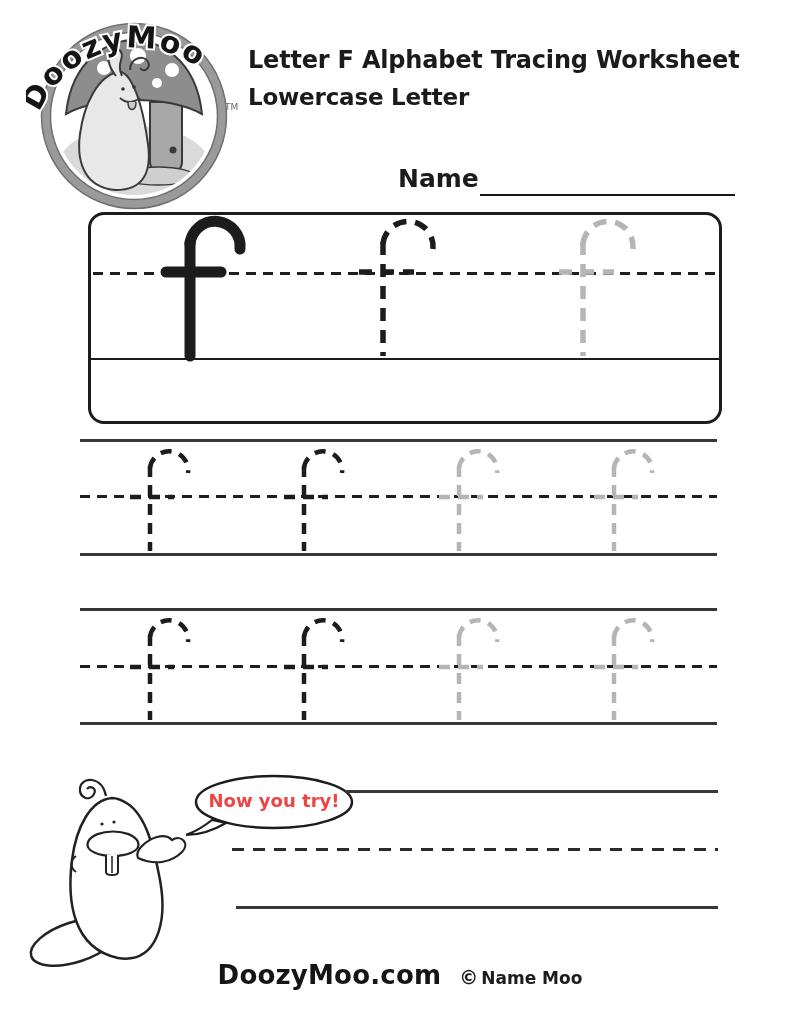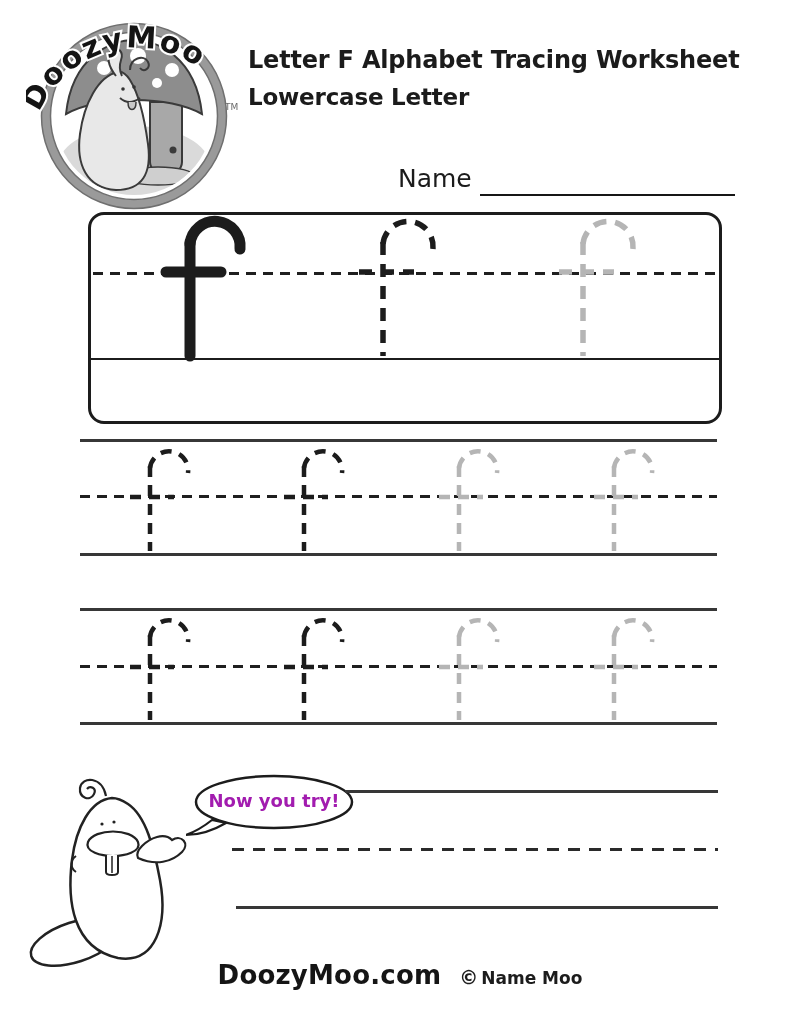--- a/index.html
+++ b/index.html
@@ -5,35 +5,35 @@
   html,body{margin:0;padding:0;background:#fff;}
   .page{
     position:relative;width:800px;height:1035px;background:#ffffff;overflow:hidden;
     font-family:"DejaVu Sans","Liberation Sans",sans-serif;color:#1b1b1b;
   }
   .abs{position:absolute;}
   
   .title{left:248px;top:46px;font-size:24px;font-weight:700;letter-spacing:-0.2px;}
   .subtitle{left:248px;top:84px;font-size:23px;font-weight:700;letter-spacing:-0.2px;}
   
-  .name-label{left:398px;top:164px;font-size:25px;font-weight:400;}
+  .name-label{left:398px;top:164px;font-size:25px;font-weight:700;}
   .name-line{left:480px;top:194px;width:255px;height:0;border-top:2.5px solid #161616;}
   
   .trace-box{left:88px;top:212px;width:628px;height:206px;border:3px solid #1c1c1c;border-radius:16px;}
   .box-midline{position:absolute;left:2px;right:2px;top:57px;}
   .box-baseline{position:absolute;left:0;right:0;top:143px;height:0;border-top:2.5px solid #1c1c1c;}
   
   .rule{height:0;border-top:3px solid #373737;}
   .dashed{height:3px;background:repeating-linear-gradient(90deg,#1f1f1f 0 10px,transparent 10px 17px);}
   .dashed.gaps{background:repeating-linear-gradient(90deg,#2a2a2a 0 12px,transparent 12px 21px);}
   
   .letters-layer{left:0;top:0;width:800px;height:1035px;pointer-events:none;}
   
   .bubble-wrap{left:186px;top:770px;width:170px;height:70px;}
-  .bubble-text{left:206px;top:790px;width:136px;text-align:center;font-size:18px;font-weight:600;color:#a21caf;}
+  .bubble-text{left:206px;top:790px;width:136px;text-align:center;font-size:18px;font-weight:600;color:#ef4444;}
   
   .footer{left:0;top:960px;width:800px;display:flex;justify-content:center;align-items:baseline;gap:18px;}
   .footer-site{font-size:26px;font-weight:700;letter-spacing:0.2px;color:#151515;}
   .footer-copy{font-size:17px;font-weight:600;color:#1c1c1c;display:flex;align-items:baseline;gap:3px;}
   .footer-copy .sym{font-size:19px;}
 </style>
 </head>
 <body>
 
 <div class="page">

